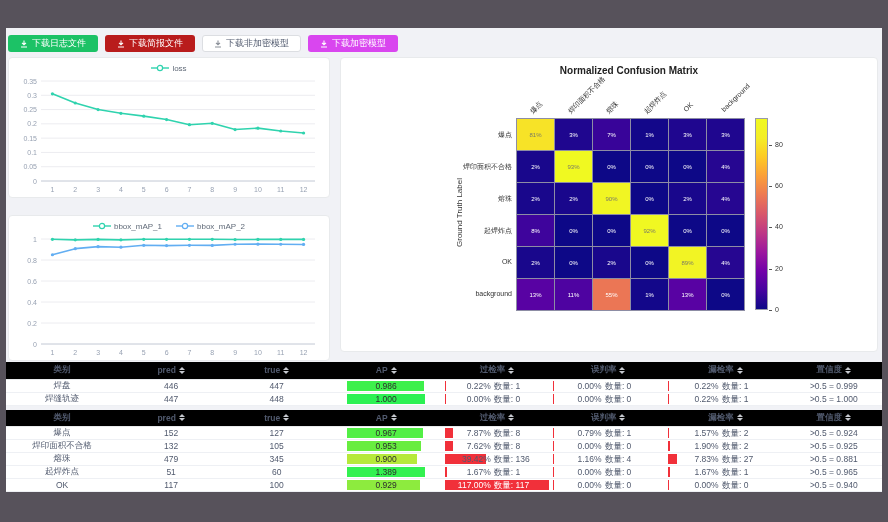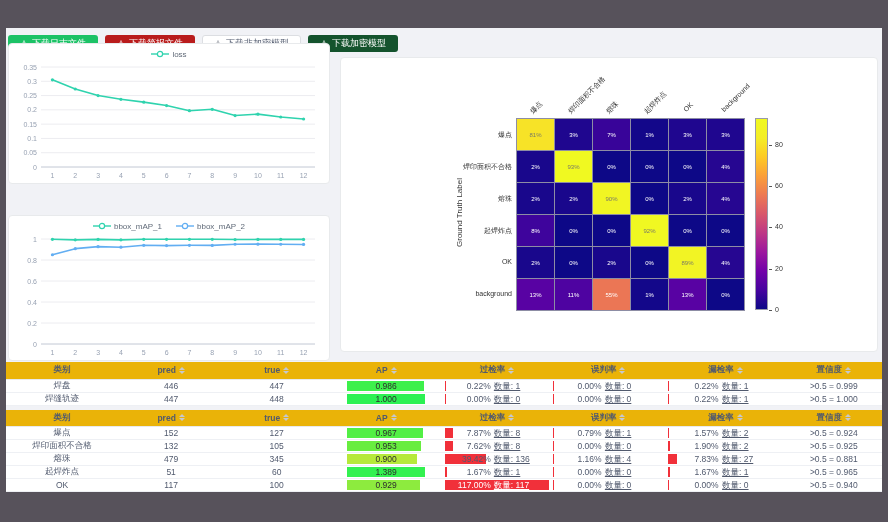--- a/index.html
+++ b/index.html
@@ -8,26 +8,26 @@
   .content { position:absolute; left:6px; top:28px; width:876px; height:463px; background:#f1f2f6; }
 
   
   .toolbar { position:absolute; left:2px; top:7px; display:flex; gap:7px; }
   .btn { display:inline-flex; align-items:center; gap:4px; height:17px; padding:0 11px;
          border:1px solid transparent; border-radius:3px; font-size:9px; cursor:pointer;
          font-family:inherit; }
   .btn.green  { background:#1cc266; color:#fff; }
   .btn.orange { background:#b91c1c; color:#fff; }
   .btn.plain  { background:#fff; color:#515a6e; border-color:#dcdee2; }
-  .btn.gray   { background:#14532d; color:#fff; }
+  .btn.gray   { background:#d946ef; color:#fff; }
   .dlicon { display:inline-block; line-height:0; }
 
   
   .card { position:absolute; background:#fff; border:1px solid #e8eaec; border-radius:4px; }
-  #card-loss { left:2px; top:15px; width:322px; height:141px; }
+  #card-loss { left:2px; top:29px; width:322px; height:141px; }
   #card-map  { left:2px; top:187px; width:322px; height:146px; }
   #card-cm   { left:334px; top:29px; width:538px; height:295px; }
   .legend { position:absolute; left:0; right:0; top:3px; height:14px; display:flex;
             justify-content:center; align-items:center; gap:14px; font-size:8px; color:#606a78; }
   .legend .litem { display:inline-flex; align-items:center; gap:3px; cursor:pointer; }
   .chart { position:absolute; left:2px; right:2px; top:17px; bottom:2px; }
 
   
   .cm-title { position:absolute; left:40px; right:0; top:7px; text-align:center;
               font-size:10px; font-weight:bold; color:#222; }
@@ -43,35 +43,35 @@
   .cm-xlab { position:absolute; left:175px; width:227px; top:262px; text-align:center; font-size:8px; color:#333; }
   #cm-colorbar { position:absolute; left:414px; top:60px; width:13px; height:192px; border:1px solid #9a9aa8; }
   #cm-cbticks span { position:absolute; font-size:7px; color:#333; }
   #cm-cbticks i { position:absolute; width:3px; height:1px; background:#555; }
 
   
   .tables { position:absolute; left:0; top:334px; width:876px; }
   .tgap { height:4px; background:#f1f2f6; }
   table.dtable { width:100%; border-collapse:collapse; table-layout:fixed; background:#fff;
                  font-size:8.5px; color:#515a6e; }
-  table.dtable th { background:#eab308; height:17px; font-weight:bold; text-align:center;
+  table.dtable th { background:#000000; height:17px; font-weight:bold; text-align:center;
                     border-bottom:1px solid #e8eaec; }
   table.dtable td { height:12px; text-align:center; border-bottom:1px solid #eef0f4; padding:0 2px; }
   .thwrap { display:inline-flex; align-items:center; gap:3px; }
   .sort { display:inline-flex; flex-direction:column; gap:1px; }
   .sort i { display:block; width:0; height:0; border-left:3px solid transparent; border-right:3px solid transparent; }
   .sort .cu { border-bottom:3px solid #c5c8ce; }
   .sort .cd { border-top:3px solid #c5c8ce; }
   .apwrap { position:relative; height:10px; margin:1px 16px; }
   .apbar { position:absolute; left:0; top:0; bottom:0; }
   .aptxt { position:absolute; left:0; right:0; top:0; bottom:0; line-height:10px; color:#2d2d2d; }
   .ratewrap { position:relative; height:10px; margin:1px 0; line-height:10px; }
   .ratebar { position:absolute; left:0; top:0; bottom:0; background:#f1303a; }
   .ratewrap .pct { position:absolute; right:56%; }
-  .ratewrap .cnt { position:absolute; left:47%;text-decoration:underline; }
+  .ratewrap .cnt { position:absolute; left:47%; }
   .ratewrap.full .pct, .ratewrap.full .cnt { color:#fff; z-index:1; }
 </style>
 </head>
 <body>
 
 <div class="content">
 
   <div class="toolbar">
     <button class="btn green">
       <span class="dlicon"><svg width="8" height="8" viewBox="0 0 8 8">
@@ -221,20 +221,21 @@
           <circle cx="178.41666666666666" cy="12.300000000000011" r="1.6" fill="#62aef2"></circle>
           <circle cx="201.25" cy="12.405000000000001" r="1.6" fill="#62aef2"></circle>
           <circle cx="224.08333333333334" cy="11.25" r="1.6" fill="#62aef2"></circle>
           <circle cx="246.91666666666666" cy="11.14500000000001" r="1.6" fill="#62aef2"></circle>
           <circle cx="269.75" cy="11.25" r="1.6" fill="#62aef2"></circle>
           <circle cx="292.5833333333333" cy="11.460000000000008" r="1.6" fill="#62aef2"></circle>
         </svg></div>
   </div>
 
   <div class="card" id="card-cm">
+    <div class="cm-title">Normalized Confusion Matrix</div>
     <div id="cm-xlabels">
         <span style="left: 193.5px; top: 48px;">爆点</span>
         <span style="left: 231.5px; top: 48px;">焊印面积不合格</span>
         <span style="left: 269.5px; top: 48px;">熔珠</span>
         <span style="left: 307.5px; top: 48px;">起焊炸点</span>
         <span style="left: 345.5px; top: 48px;">OK</span>
         <span style="left: 383.5px; top: 48px;">background</span>
       </div>
     <div id="cm-ylabels">
         <div style="top: 71.5px;">爆点</div>

